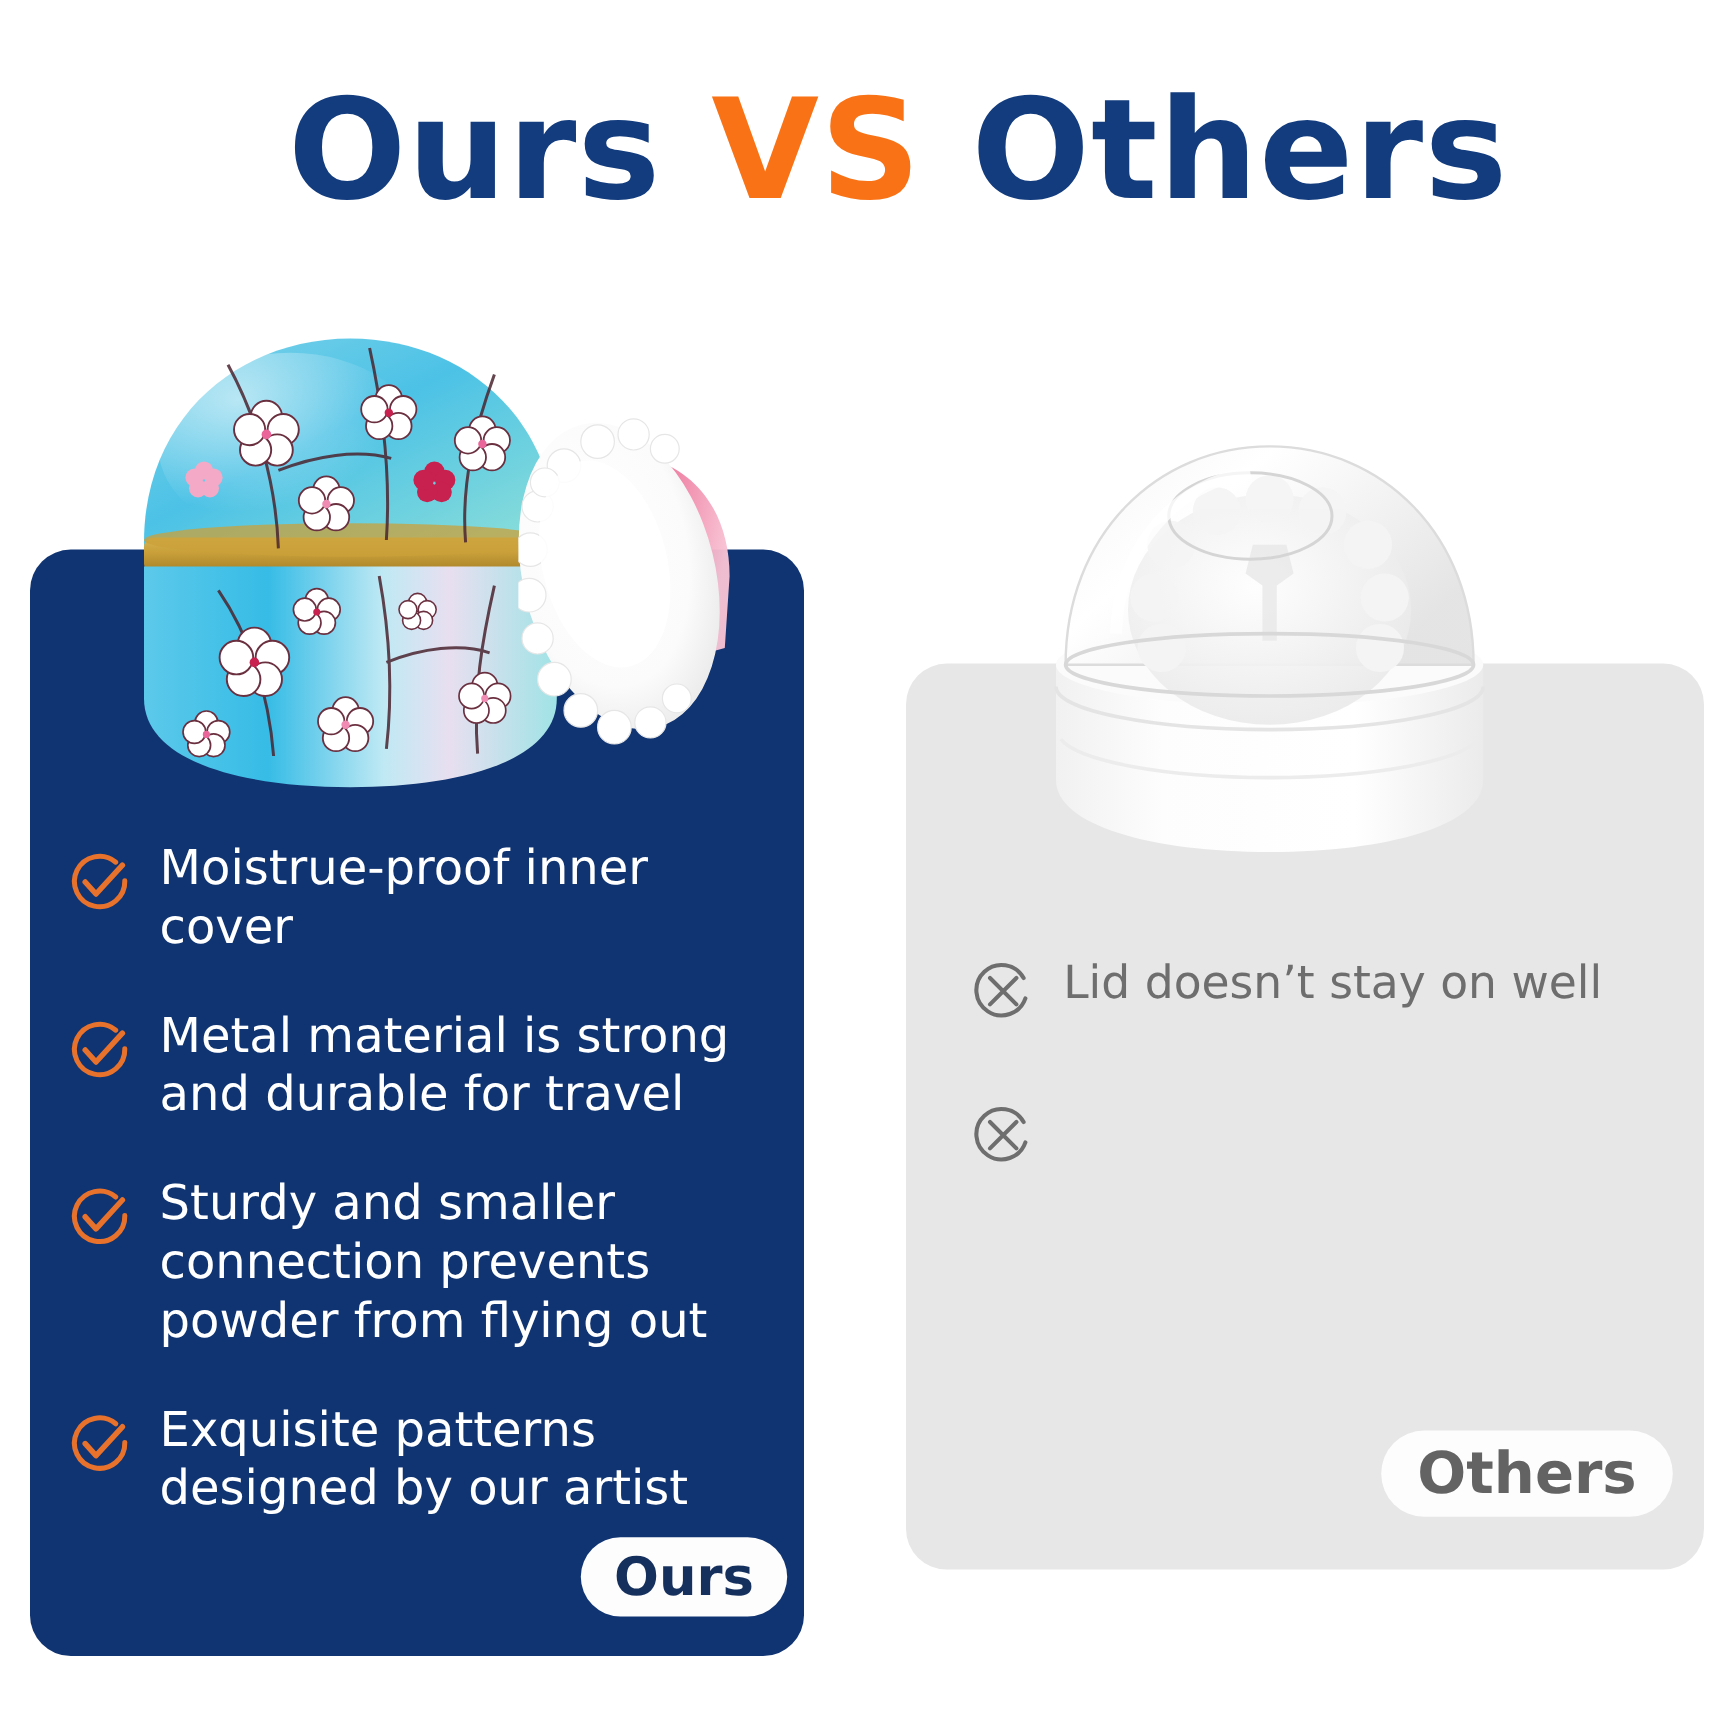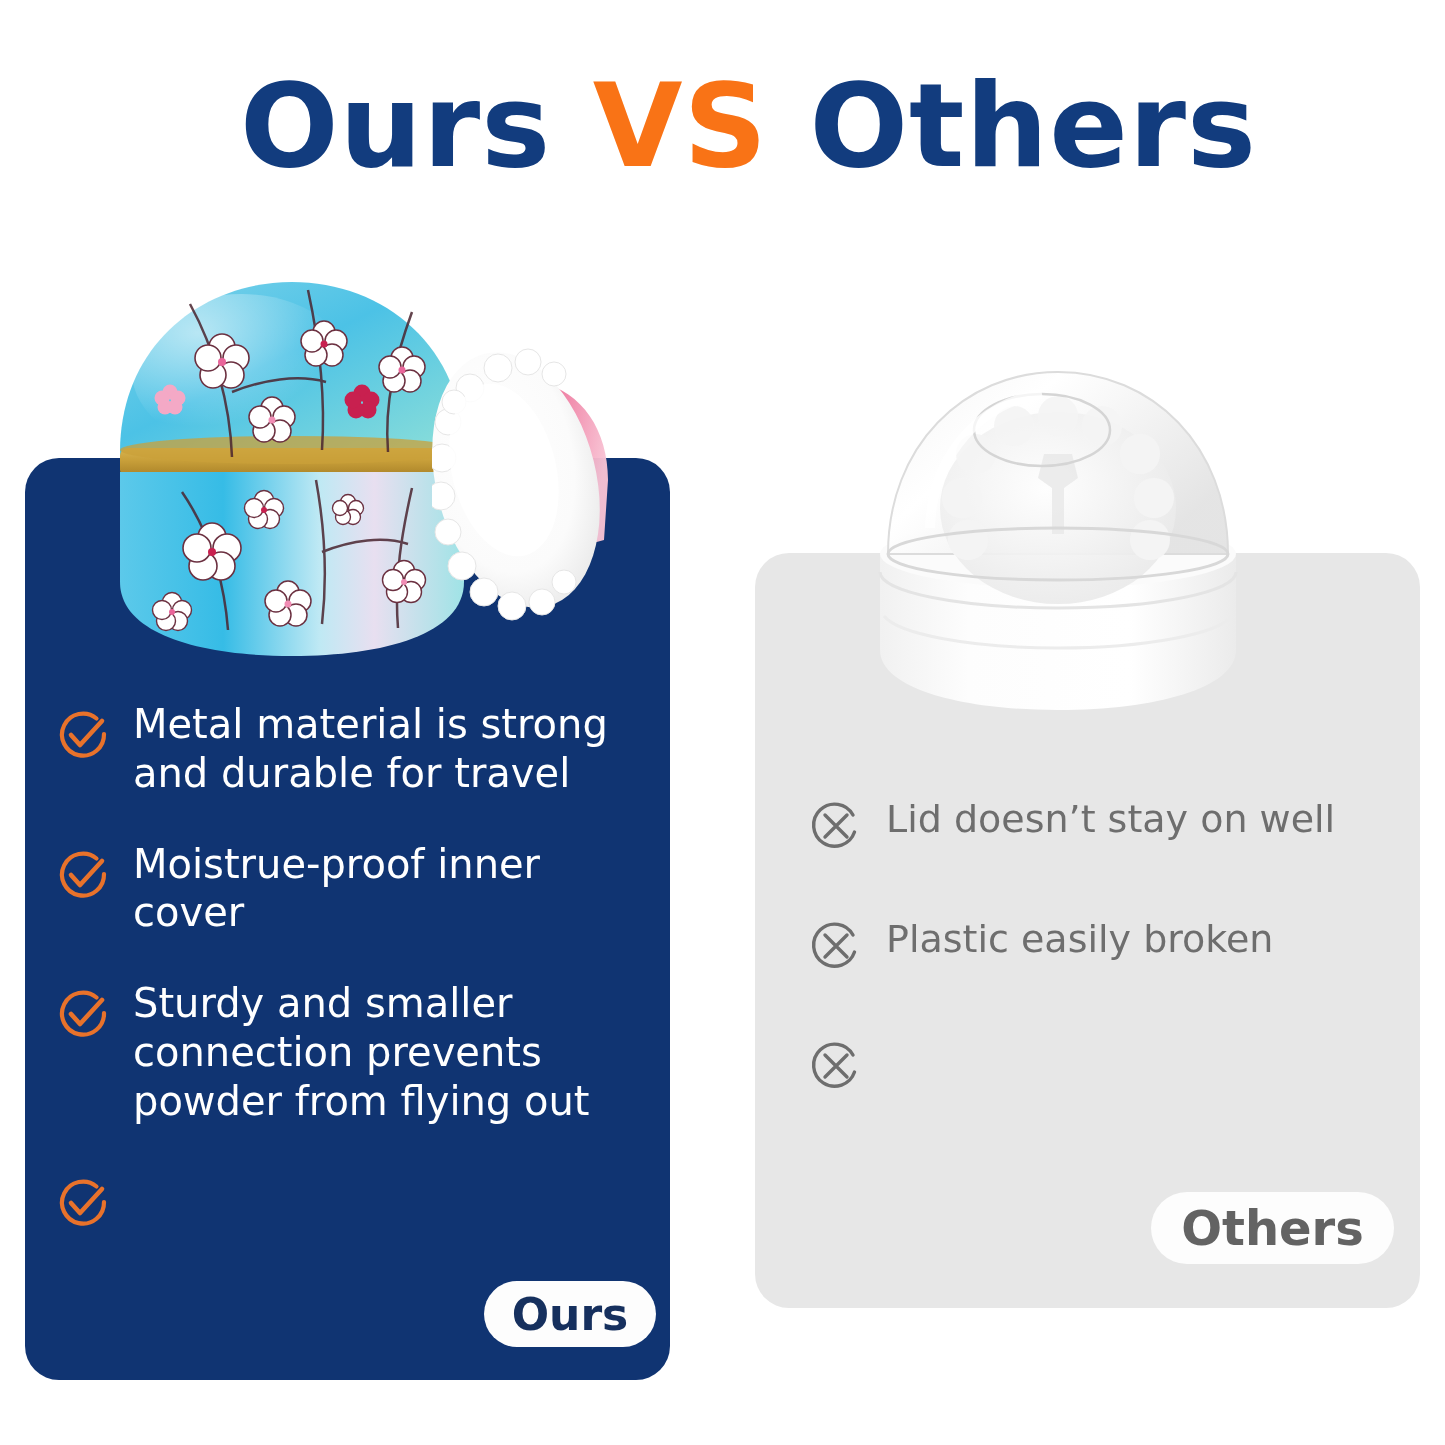--- a/index.html
+++ b/index.html
@@ -413,83 +413,75 @@
 
   <div class="list" id="ours-list">
 
     <div class="row">
       <span class="icon">
         <svg viewBox="0 0 56 56">
           <path d="M41.5 12.5 A21 21 0 1 0 49 28" fill="none" stroke="#E8722B" stroke-width="4.2" stroke-linecap="round"></path>
           <path d="M16 29 L25 39 L47 15" fill="none" stroke="#E8722B" stroke-width="4.6" stroke-linecap="round" stroke-linejoin="round"></path>
         </svg>
       </span>
-      <span class="txt">Metal material is strong and durable for travel</span>
+      <span class="txt">Moistrue-proof inner cover</span>
     </div>
 
     <div class="row">
       <span class="icon">
         <svg viewBox="0 0 56 56">
           <path d="M41.5 12.5 A21 21 0 1 0 49 28" fill="none" stroke="#E8722B" stroke-width="4.2" stroke-linecap="round"></path>
           <path d="M16 29 L25 39 L47 15" fill="none" stroke="#E8722B" stroke-width="4.6" stroke-linecap="round" stroke-linejoin="round"></path>
         </svg>
       </span>
-      <span class="txt">Moistrue-proof inner cover</span>
+      <span class="txt">Metal material is strong and durable for travel</span>
     </div>
 
     <div class="row">
       <span class="icon">
         <svg viewBox="0 0 56 56">
           <path d="M41.5 12.5 A21 21 0 1 0 49 28" fill="none" stroke="#E8722B" stroke-width="4.2" stroke-linecap="round"></path>
           <path d="M16 29 L25 39 L47 15" fill="none" stroke="#E8722B" stroke-width="4.6" stroke-linecap="round" stroke-linejoin="round"></path>
         </svg>
       </span>
       <span class="txt">Sturdy and smaller connection prevents powder from flying out</span>
     </div>
 
     <div class="row">
       <span class="icon">
         <svg viewBox="0 0 56 56">
           <path d="M41.5 12.5 A21 21 0 1 0 49 28" fill="none" stroke="#E8722B" stroke-width="4.2" stroke-linecap="round"></path>
           <path d="M16 29 L25 39 L47 15" fill="none" stroke="#E8722B" stroke-width="4.6" stroke-linecap="round" stroke-linejoin="round"></path>
         </svg>
       </span>
+      <span class="txt">Exquisite patterns designed by our artist</span>
     </div>
 
   </div>
 
   <div class="list" id="others-list">
 
     <div class="row">
       <span class="icon">
         <svg viewBox="0 0 56 56">
           <path d="M45 17 A21 21 0 1 0 46.5 34" fill="none" stroke="#6E6E6E" stroke-width="3.4" stroke-linecap="round"></path>
           <path d="M17 17 L39 39 M39 17 L17 39" fill="none" stroke="#6E6E6E" stroke-width="3.4" stroke-linecap="round"></path>
         </svg>
       </span>
       <span class="txt">Lid doesn’t stay on well</span>
     </div>
 
+
     <div class="row">
       <span class="icon">
         <svg viewBox="0 0 56 56">
           <path d="M45 17 A21 21 0 1 0 46.5 34" fill="none" stroke="#6E6E6E" stroke-width="3.4" stroke-linecap="round"></path>
           <path d="M17 17 L39 39 M39 17 L17 39" fill="none" stroke="#6E6E6E" stroke-width="3.4" stroke-linecap="round"></path>
         </svg>
       </span>
-      <span class="txt">Plastic easily broken</span>
-    </div>
-
-    <div class="row">
-      <span class="icon">
-        <svg viewBox="0 0 56 56">
-          <path d="M45 17 A21 21 0 1 0 46.5 34" fill="none" stroke="#6E6E6E" stroke-width="3.4" stroke-linecap="round"></path>
-          <path d="M17 17 L39 39 M39 17 L17 39" fill="none" stroke="#6E6E6E" stroke-width="3.4" stroke-linecap="round"></path>
-        </svg>
-      </span>
     </div>
 
   </div>
 
   <div class="badge" id="ours-badge">Ours</div>
   <div class="badge" id="others-badge">Others</div>
 
 </div>
 
 </body></html>

